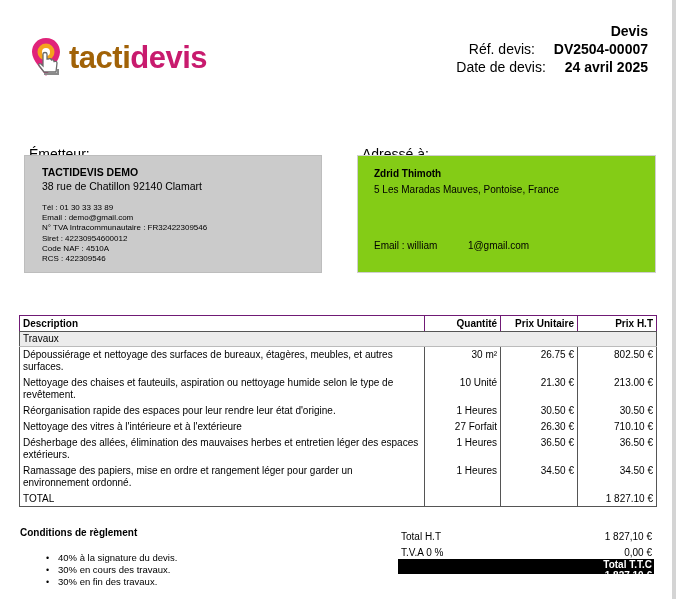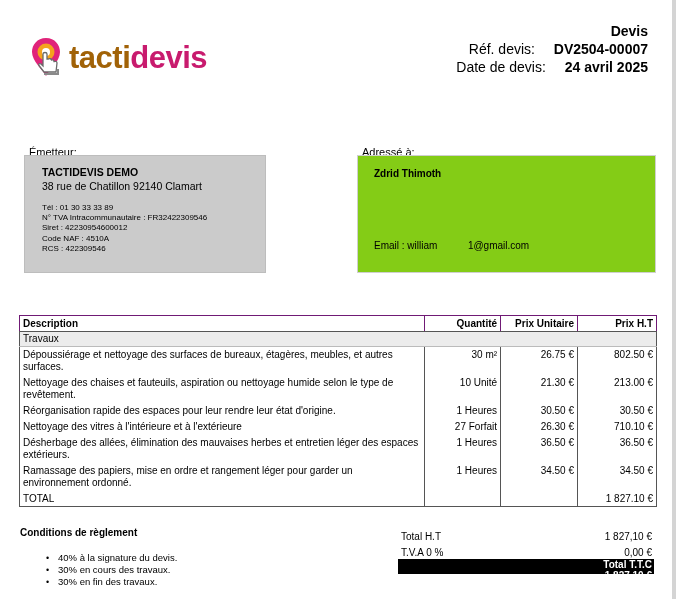--- a/index.html
+++ b/index.html
@@ -22,26 +22,26 @@
     .logo-text .part1 { color: #a16207; }
     .logo-text .part2 { color: #c81b6e; }
 
     
     .doc-head { position: absolute; right: 28px; top: 22px; text-align: right; font-size: 14px; line-height: 18px; }
     .doc-head .doc-title { font-weight: bold; font-size: 14px; }
     .doc-head .lbl { font-weight: normal; margin-top: 12px; }
     .doc-head .val { font-weight: bold; margin-left: 15px; }
 
     
-    .party-label { position: absolute; font-size: 11px; color: #000; }
+    .party-label { position: absolute; font-size: 14px; color: #000; }
     .emitter-label { left: 29px; top: 146px; }
     .recipient-label { left: 362px; top: 146px; }
 
     .emitter-box {
-      position: absolute; left: 24px; top: 155px; width: 242px; height: 118px;
+      position: absolute; left: 24px; top: 155px; width: 298px; height: 118px;
       background: #cbcbcb; border: 1px solid #bdbdbd; padding: 10px 0 0 17px;
     }
     .emitter-box .name { font-weight: bold; font-size: 10.5px; line-height: 13px; }
     .emitter-box .addr { font-size: 10.5px; line-height: 14px; }
     .emitter-box .details { margin-top: 10px; font-size: 8px; line-height: 10.2px; }
 
     .recipient-box {
       position: absolute; left: 357px; top: 155px; width: 299px; height: 118px;
       background: #84cc16; border: 1px solid #cfcfcf; padding: 11px 0 0 16px;
     }
@@ -106,30 +106,32 @@
     <div><span class="lbl">Réf. devis: </span><span class="val">DV2504-00007</span></div>
     <div><span class="lbl">Date de devis: </span><span class="val">24 avril 2025</span></div>
   </div>
 
   <div class="party-label emitter-label">Émetteur:</div>
   <div class="emitter-box">
     <div class="name">TACTIDEVIS DEMO</div>
     <div class="addr">38 rue de Chatillon 92140 Clamart</div>
     <div class="details">
       <div>Tél : 01 30 33 33 89</div>
+      <div>Email : demo@gmail.com</div>
       <div>N° TVA Intracommunautaire : FR32422309546</div>
       <div>Siret : 42230954600012</div>
       <div>Code NAF : 4510A</div>
       <div>RCS : 422309546</div>
     </div>
   </div>
 
   <div class="party-label recipient-label">Adressé à:</div>
   <div class="recipient-box">
     <div class="name">Zdrid Thimoth</div>
+    <div class="addr">5 Les Maradas Mauves, Pontoise, France</div>
     <div class="email">Email : william           1@gmail.com</div>
   </div>
 
   <table class="items">
     <thead>
       <tr>
         <th class="desc-h col-desc">Description</th>
         <th class="col-qty">Quantité</th>
         <th class="col-pu">Prix Unitaire</th>
         <th class="col-pht">Prix H.T</th>

